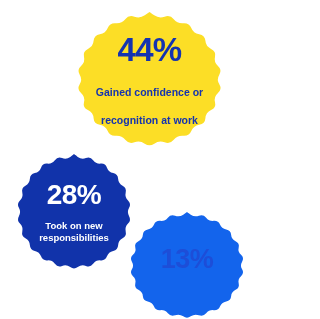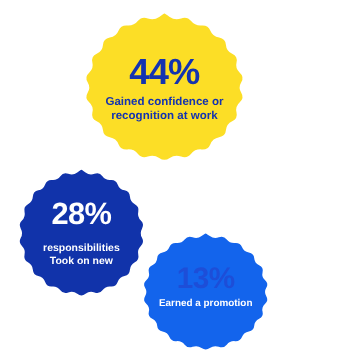--- a/index.html
+++ b/index.html
@@ -69,20 +69,21 @@
     z-index: 1;
   }
   #badge-confidence .pct {
     font-size: 33px;
     color: #1433b0;
     margin-bottom: 5px;
   }
   #badge-confidence .caption {
     font-size: 10.5px;
     color: #1433b0;
+    margin-top: 15px;
   }
 
   
   #badge-responsibilities {
     left: 16px;
     top: 154px;
     width: 116px;
     height: 116px;
     z-index: 2;
   }
@@ -133,28 +134,27 @@
       <div class="caption">recognition at work</div>
     </div>
   </div>
 
   <div class="badge" id="badge-responsibilities">
     <svg class="shape" viewBox="0 0 200 200" preserveAspectRatio="none">
       <path class="scallop-path" fill="#1133aa" d="M 100.00 0.00 Q 100.00 0.00 106.48 4.96 Q 112.95 9.93 120.56 6.99 Q 128.17 4.05 132.99 10.64 Q 137.80 17.22 145.93 16.55 Q 154.06 15.87 156.83 23.55 Q 159.59 31.23 167.58 32.87 Q 175.57 34.51 176.06 42.66 Q 176.55 50.80 183.76 54.63 Q 190.96 58.46 189.14 66.41 Q 187.31 74.36 193.15 80.07 Q 198.98 85.77 194.99 92.88 Q 191.00 100.00 194.99 107.12 Q 198.98 114.23 193.15 119.93 Q 187.31 125.64 189.14 133.59 Q 190.96 141.54 183.76 145.37 Q 176.55 149.20 176.06 157.34 Q 175.57 165.49 167.58 167.13 Q 159.59 168.77 156.83 176.45 Q 154.06 184.13 145.93 183.45 Q 137.80 182.78 132.99 189.36 Q 128.17 195.95 120.56 193.01 Q 112.95 190.07 106.48 195.04 Q 100.00 200.00 93.52 195.04 Q 87.05 190.07 79.44 193.01 Q 71.83 195.95 67.01 189.36 Q 62.20 182.78 54.07 183.45 Q 45.94 184.13 43.17 176.45 Q 40.41 168.77 32.42 167.13 Q 24.43 165.49 23.94 157.34 Q 23.45 149.20 16.24 145.37 Q 9.04 141.54 10.86 133.59 Q 12.69 125.64 6.85 119.93 Q 1.02 114.23 5.01 107.12 Q 9.00 100.00 5.01 92.88 Q 1.02 85.77 6.85 80.07 Q 12.69 74.36 10.86 66.41 Q 9.04 58.46 16.24 54.63 Q 23.45 50.80 23.94 42.66 Q 24.43 34.51 32.42 32.87 Q 40.41 31.23 43.17 23.55 Q 45.94 15.87 54.07 16.55 Q 62.20 17.22 67.01 10.64 Q 71.83 4.05 79.44 6.99 Q 87.05 9.93 93.52 4.96 Z"></path>
     </svg>
     <div class="content">
       <div class="pct">28%</div>
+      <div class="caption">Took on new</div>
       <div class="caption">responsibilities</div>
-      <div class="caption">Took on new</div>
     </div>
   </div>
 
   <div class="badge" id="badge-promotion">
     <svg class="shape" viewBox="0 0 200 200" preserveAspectRatio="none">
       <path class="scallop-path" fill="#1364ec" d="M 100.00 0.00 Q 100.00 0.00 106.48 4.96 Q 112.95 9.93 120.56 6.99 Q 128.17 4.05 132.99 10.64 Q 137.80 17.22 145.93 16.55 Q 154.06 15.87 156.83 23.55 Q 159.59 31.23 167.58 32.87 Q 175.57 34.51 176.06 42.66 Q 176.55 50.80 183.76 54.63 Q 190.96 58.46 189.14 66.41 Q 187.31 74.36 193.15 80.07 Q 198.98 85.77 194.99 92.88 Q 191.00 100.00 194.99 107.12 Q 198.98 114.23 193.15 119.93 Q 187.31 125.64 189.14 133.59 Q 190.96 141.54 183.76 145.37 Q 176.55 149.20 176.06 157.34 Q 175.57 165.49 167.58 167.13 Q 159.59 168.77 156.83 176.45 Q 154.06 184.13 145.93 183.45 Q 137.80 182.78 132.99 189.36 Q 128.17 195.95 120.56 193.01 Q 112.95 190.07 106.48 195.04 Q 100.00 200.00 93.52 195.04 Q 87.05 190.07 79.44 193.01 Q 71.83 195.95 67.01 189.36 Q 62.20 182.78 54.07 183.45 Q 45.94 184.13 43.17 176.45 Q 40.41 168.77 32.42 167.13 Q 24.43 165.49 23.94 157.34 Q 23.45 149.20 16.24 145.37 Q 9.04 141.54 10.86 133.59 Q 12.69 125.64 6.85 119.93 Q 1.02 114.23 5.01 107.12 Q 9.00 100.00 5.01 92.88 Q 1.02 85.77 6.85 80.07 Q 12.69 74.36 10.86 66.41 Q 9.04 58.46 16.24 54.63 Q 23.45 50.80 23.94 42.66 Q 24.43 34.51 32.42 32.87 Q 40.41 31.23 43.17 23.55 Q 45.94 15.87 54.07 16.55 Q 62.20 17.22 67.01 10.64 Q 71.83 4.05 79.44 6.99 Q 87.05 9.93 93.52 4.96 Z"></path>
     </svg>
     <div class="content">
       <div class="pct">13%</div>
-      <div class="caption">Earned a promotion</div>
     </div>
   </div>
 
 </div>
 
 </body></html>

